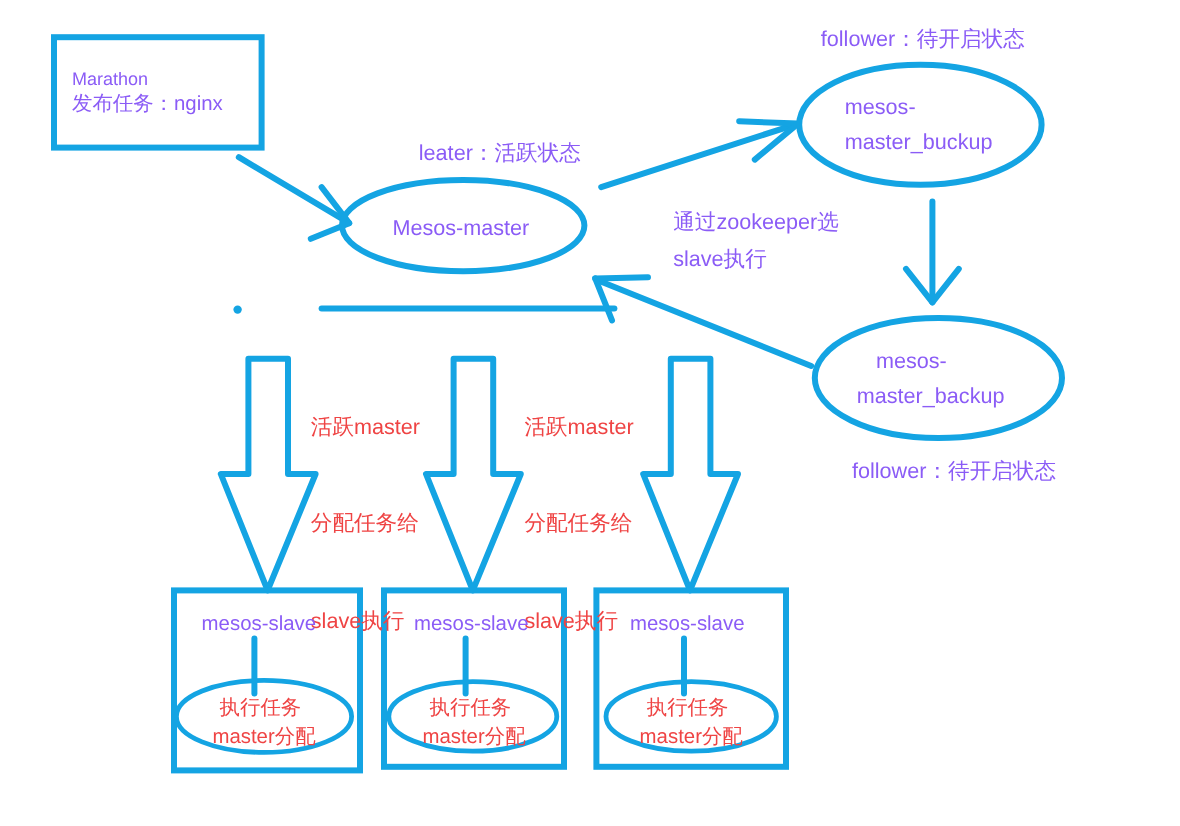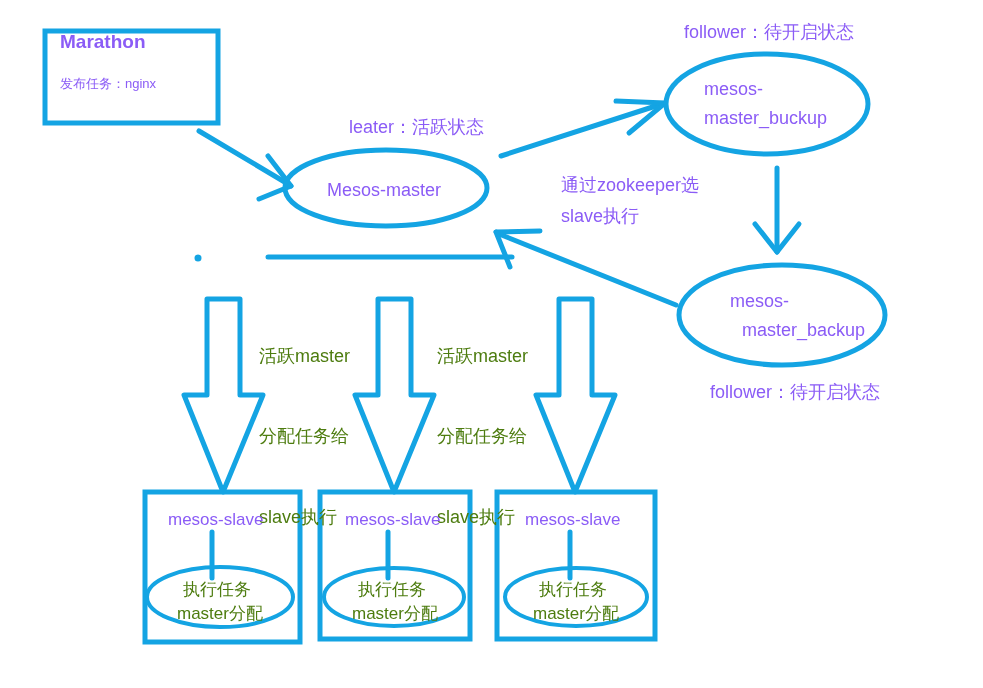--- a/index.html
+++ b/index.html
@@ -24,32 +24,32 @@
     width: 983px;
     height: 688px;
   }
   .lbl {
     position: absolute;
     white-space: pre;
     line-height: 1.45;
     pointer-events: none;
   }
   .blue-txt { color: #8b5cf6; }
-  .red-txt  { color: #4d7c0f; }
-  .t-marathon { left: 60px;  top: 28px;  font-size: 19px; font-weight: bold; }
-  .t-marathon2{ left: 60px;  top: 75px;  font-size: 13px; }
+  .red-txt  { color: #ef4444; }
+  .t-marathon { left: 60px;  top: 56px;  font-size: 15px; }
+  .t-marathon2{ left: 60px;  top: 75px;  font-size: 17px; }
   .t-leader   { left: 349px; top: 114px; font-size: 18px; }
   .t-master   { left: 327px; top: 177px; font-size: 18px; }
   .t-follow-top { left: 684px; top: 19px; font-size: 18px; }
   .t-buckup1  { left: 704px; top: 76px;  font-size: 18px; }
   .t-buckup2  { left: 704px; top: 105px; font-size: 18px; }
   .t-zk1      { left: 561px; top: 172px; font-size: 18px; }
   .t-zk2      { left: 561px; top: 203px; font-size: 18px; }
   .t-backup1  { left: 730px; top: 288px; font-size: 18px; }
-  .t-backup2  { left: 714px; top: 317px; font-size: 18px; margin-left: 28px; }
+  .t-backup2  { left: 714px; top: 317px; font-size: 18px; }
   .t-follow-bot { left: 710px; top: 379px; font-size: 18px; }
   .ann1 { left: 259px; top: 291px; font-size: 18px; }
   .ann2 { left: 437px; top: 291px; font-size: 18px; }
   .ann-l2 { margin-top: 2px; }
   .t-slave1 { left: 168px; top: 508px; font-size: 17px; }
   .t-slave2 { left: 345px; top: 508px; font-size: 17px; }
   .t-slave3 { left: 525px; top: 508px; font-size: 17px; }
   .t-exec1a { left: 183px; top: 578px; font-size: 17px; }
   .t-exec1b { left: 177px; top: 602px; font-size: 17px; }
   .t-exec2a { left: 358px; top: 578px; font-size: 17px; }

